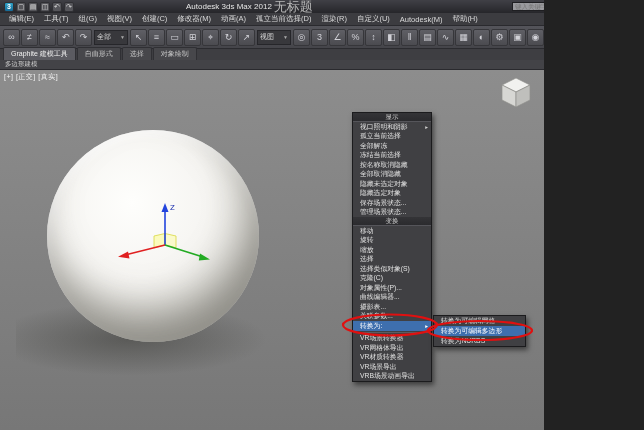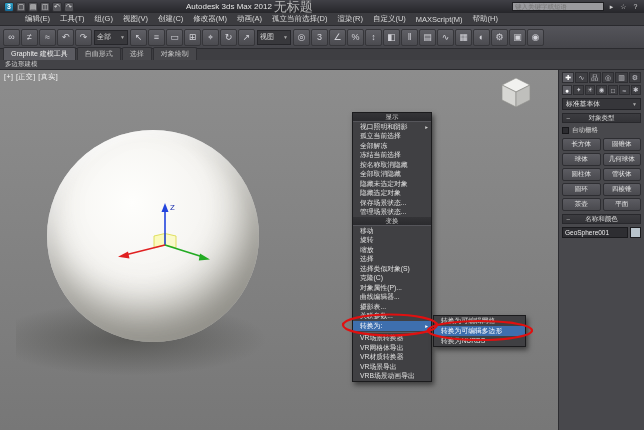--- a/index.html
+++ b/index.html
@@ -1,18 +1,18 @@
 <!DOCTYPE html>
 <html><head>
 <meta charset="utf-8">
 <style>
   * { margin:0; padding:0; box-sizing:border-box; }
   body { background:#222; }
   .window {
-    position:relative; width:644px; height:430px; overflow:hidden;
+    position:relative; width:544px; height:430px; overflow:hidden;
     background:#4b4b4e; font-family:"Liberation Sans","DejaVu Sans",sans-serif;
     user-select:none;
   }
   
   .titlebar {
     position:absolute; left:0; top:0; width:644px; height:13px;
     background:linear-gradient(#404046,#26262a);
     display:flex; align-items:center; gap:2px; padding:0 4px;
   }
   .qicon {
@@ -26,21 +26,21 @@
   .infocenter { margin-left:auto; display:flex; align-items:center; gap:3px; }
   .search {
     width:92px; height:9px; background:#9a9a9e; border:1px solid #1f1f22;
     font-size:6.5px; color:#333; padding:0 2px; font-family:inherit;
   }
   .ic-glyph { font-size:7px; color:#cfcfcf; width:9px; text-align:center; }
   
   .menubar {
     position:absolute; left:0; top:13px; width:644px; height:13px;
     background:#3c3c40; border-bottom:1px solid #2a2a2e;
-    display:flex; align-items:center; padding-left:20px;
+    display:flex; align-items:center; padding-left:4px;
   }
   .menu-item { font-size:7.5px; color:#dadada; padding:0 5px; white-space:nowrap; cursor:default; }
   
   .toolbar {
     position:absolute; left:0; top:26px; width:644px; height:23px;
     background:linear-gradient(#54545a,#45454a); border-bottom:1px solid #2b2b2f;
     display:flex; align-items:center; gap:1px; padding:0 3px;
   }
   .tool {
     width:17px; height:17px; flex:0 0 auto;
@@ -180,21 +180,21 @@
     <span class="menu-item">编辑(E)</span>
     <span class="menu-item">工具(T)</span>
     <span class="menu-item">组(G)</span>
     <span class="menu-item">视图(V)</span>
     <span class="menu-item">创建(C)</span>
     <span class="menu-item">修改器(M)</span>
     <span class="menu-item">动画(A)</span>
     <span class="menu-item">孤立当前选择(D)</span>
     <span class="menu-item">渲染(R)</span>
     <span class="menu-item">自定义(U)</span>
-    <span class="menu-item">MAXScript(M)</span>
+    <span class="menu-item">Autodesk(M)</span>
     <span class="menu-item">帮助(H)</span>
   </div>
 
   <div class="toolbar">
     <div class="tool">∞</div>
     <div class="tool">≠</div>
     <div class="tool">≈</div>
     <div class="tool">↶</div>
     <div class="tool">↷</div>
     <div class="tool-combo">

